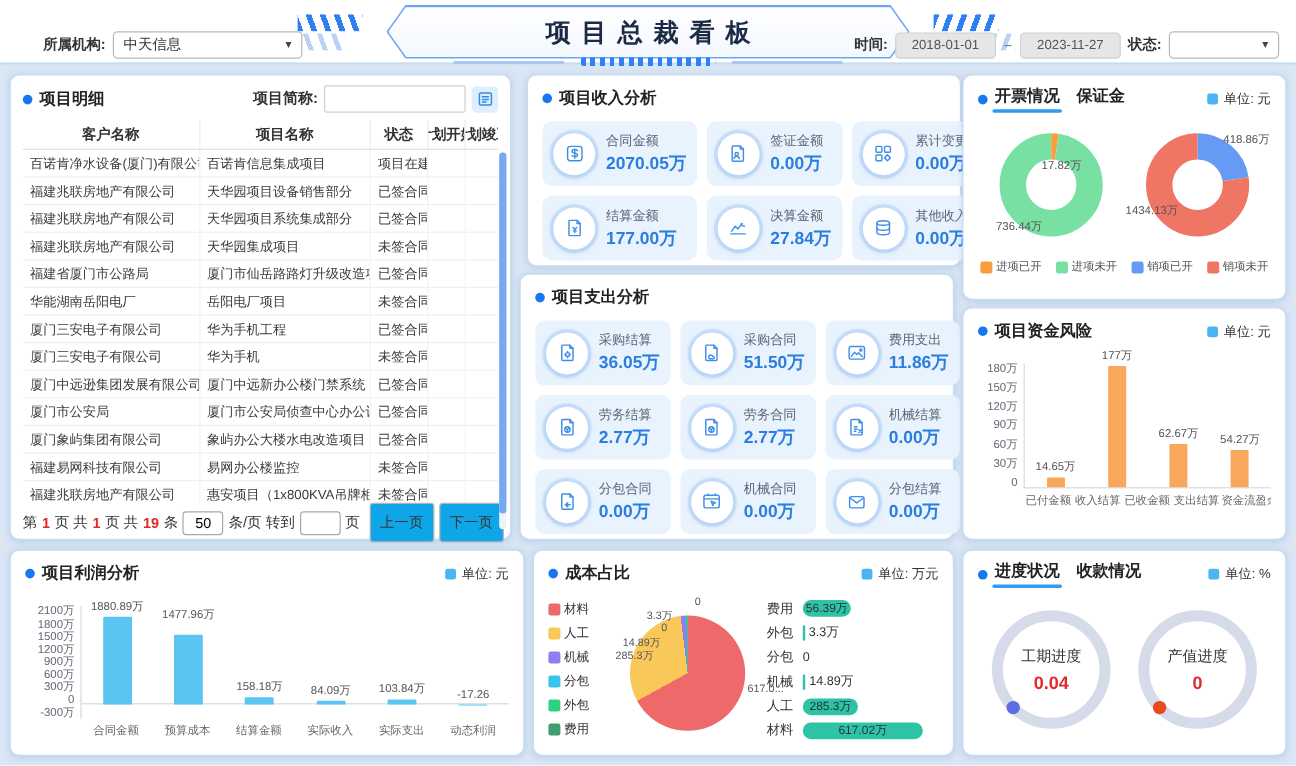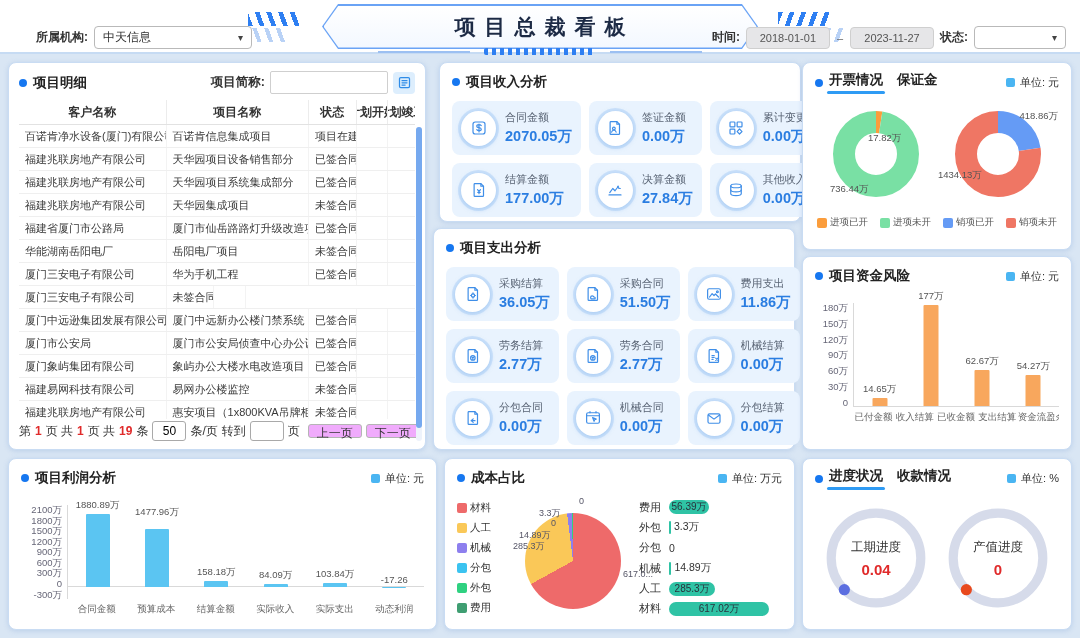--- a/index.html
+++ b/index.html
@@ -73,21 +73,21 @@
   .trow { height:23px; border-bottom:1px solid #efefef; }
   .tcell { font-size:11px; color:#3a3a3a; white-space:nowrap; overflow:hidden; text-overflow:ellipsis; padding:0 6px; height:100%; display:flex; align-items:center; }
   .tcell + .tcell { border-left:1px solid #f3f3f3; }
   .c1 { width:37%; } .c2 { width:36%; } .c3 { width:12%; } .c4 { width:8%; } .c5 { width:7%; }
   .tbl-scroll { position:absolute; right:3px; top:64px; width:6px; height:314px; background:#eef3fb; border-radius:3px; }
   .tbl-thumb { position:absolute; left:0; top:0; width:100%; height:96%; background:#76a9ef; border-radius:3px; }
   .pager { margin-top:auto; display:flex; align-items:center; gap:4px; font-size:12px; color:#333; flex:none; white-space:nowrap; }
   .red { color:#e02a2a; font-weight:bold; }
   .pg-input { width:34px; height:20px; border:1px solid #a9a9a9; border-radius:3px; text-align:center; font-size:12px; font-family:inherit; }
   .pg-spacer { flex:1; }
-  .pg-btn { height:14px; padding:0 8px; background:#f0abfc; border:1px solid #b5b5b5; border-radius:3px; font-size:12px; color:#333; cursor:pointer; font-family:inherit; }
+  .pg-btn { height:33px; padding:0 8px; background:#0ea5e9; border:1px solid #b5b5b5; border-radius:3px; font-size:12px; color:#333; cursor:pointer; font-family:inherit; }
 
   
   .cards { display:grid; grid-template-columns:repeat(3,1fr); gap:8px; margin-top:8px; }
   .card { background:#e9f3fe; border-radius:8px; display:flex; align-items:center; padding:6px 9px; gap:9px; height:54px; }
   .icircle { width:35px; height:35px; background:#fff; border-radius:50%; display:flex; align-items:center; justify-content:center;
              box-shadow:0 0 0 3px rgba(160,200,245,.4), 0 1px 5px rgba(110,165,230,.55); flex:none; }
   .ctext { display:flex; flex-direction:column; gap:2px; overflow:hidden; }
   .clabel { font-size:11px; color:#5a6575; white-space:nowrap; }
   .cvalue { font-size:14.5px; font-weight:bold; color:#2a7de1; white-space:nowrap; }
 
@@ -253,20 +253,21 @@
         </div>
         <div class="trow">
           <div class="tcell c1">厦门三安电子有限公司</div>
           <div class="tcell c2">华为手机工程</div>
           <div class="tcell c3">已签合同</div>
           <div class="tcell c4"></div>
           <div class="tcell c5"></div>
         </div>
         <div class="trow">
           <div class="tcell c1">厦门三安电子有限公司</div>
+          <div class="tcell c2">华为手机</div>
           <div class="tcell c3">未签合同</div>
           <div class="tcell c4"></div>
           <div class="tcell c5"></div>
         </div>
         <div class="trow">
           <div class="tcell c1">厦门中远逊集团发展有限公司</div>
           <div class="tcell c2">厦门中远新办公楼门禁系统</div>
           <div class="tcell c3">已签合同</div>
           <div class="tcell c4"></div>
           <div class="tcell c5"></div>

